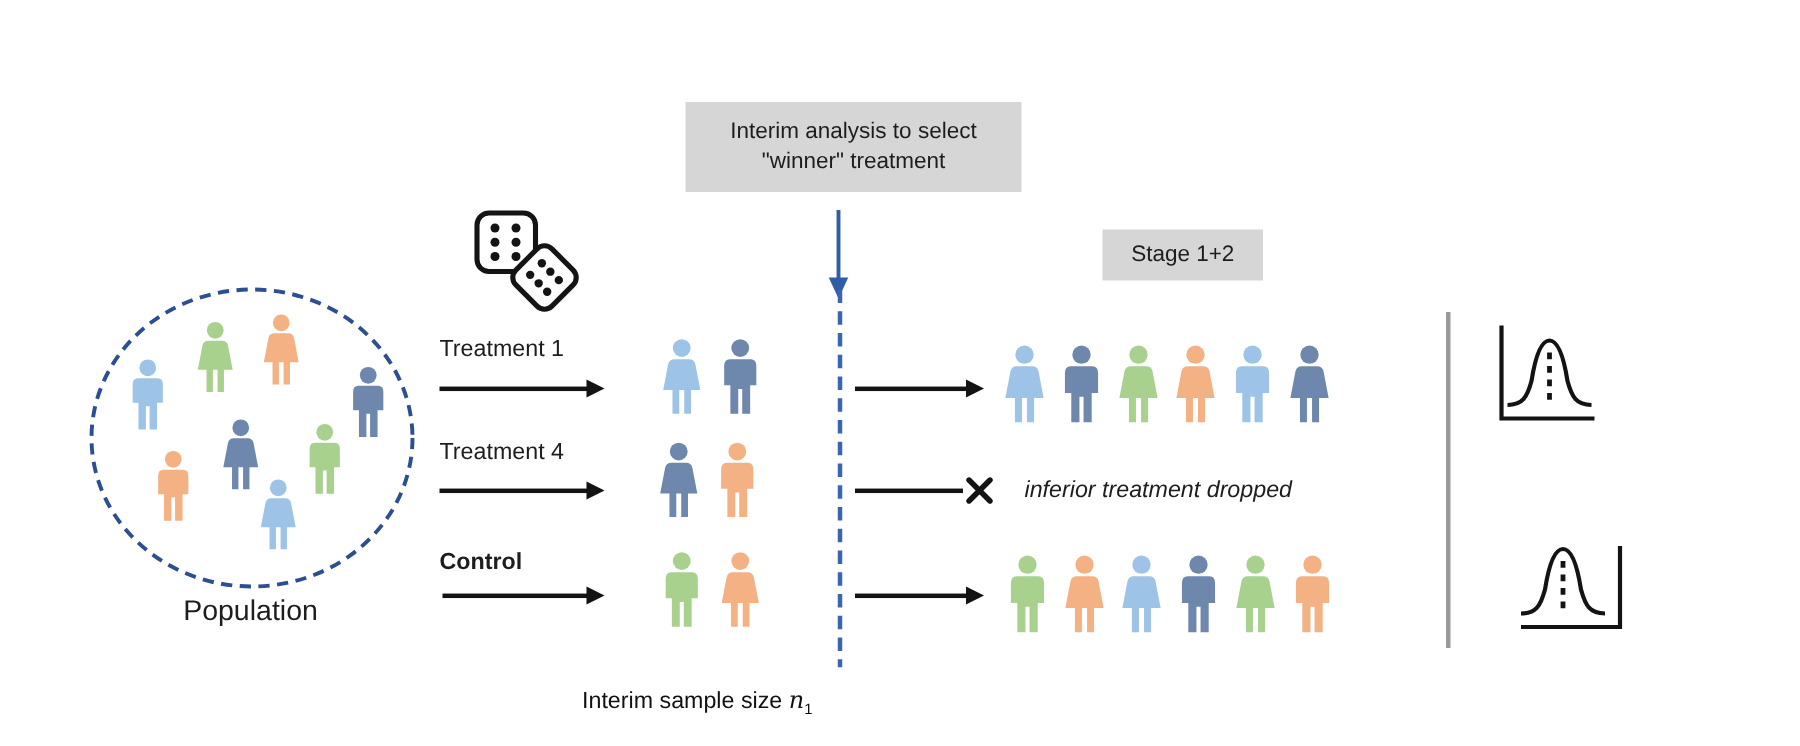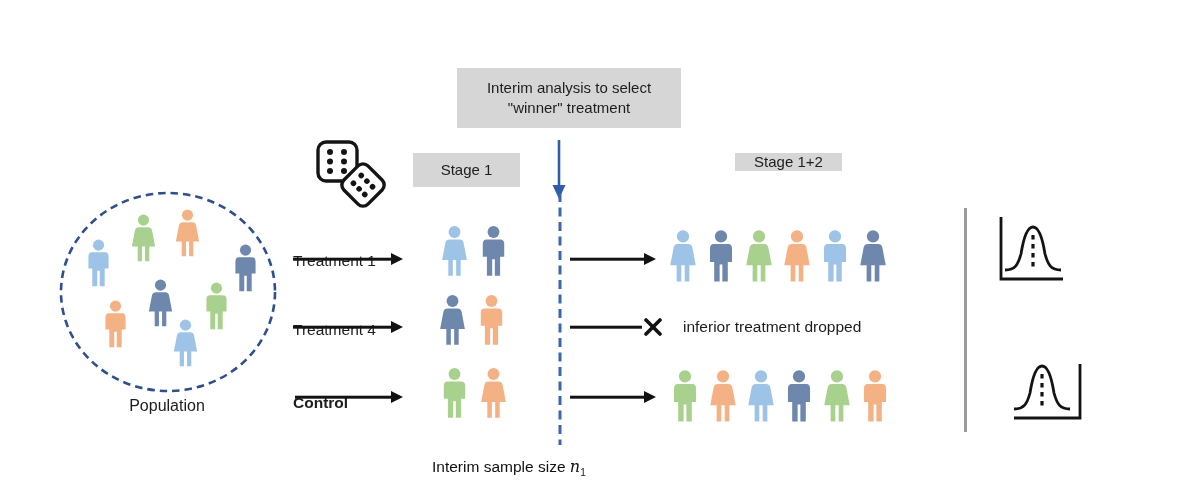--- a/index.html
+++ b/index.html
@@ -4,36 +4,36 @@
 <style>
   html,body{margin:0;padding:0;background:#ffffff;}
   .canvas{
     position:relative;width:1200px;height:497px;background:#ffffff;overflow:hidden;
     font-family:"Liberation Sans", sans-serif;color:#1d1d1d;
   }
   .gbox{
     position:absolute;background:#d6d6d6;display:flex;align-items:center;justify-content:center;
     text-align:center;font-size:15px;line-height:1.35;color:#1d1d1d;
   }
-  .rowlabel{position:absolute;font-size:15.5px;color:#1d1d1d;white-space:nowrap;margin-top:28px;}
+  .rowlabel{position:absolute;font-size:15.5px;color:#1d1d1d;white-space:nowrap;}
   .h-arrow{position:absolute;height:14px;}
   .h-arrow .shaft{position:absolute;left:0;right:9px;top:50%;height:2.6px;background:#131313;transform:translateY(-50%);}
   .h-arrow .head{position:absolute;right:0;top:50%;transform:translateY(-50%);width:0;height:0;
     border-left:12px solid #131313;border-top:6.5px solid transparent;border-bottom:6.5px solid transparent;}
   .crowd{position:absolute;display:flex;align-items:flex-end;}
   .crowd.small{gap:6px;}
   .crowd.big{gap:4px;}
   .crowd.small svg.person{width:33px;height:54px;}
   .crowd.big svg.person{width:34px;height:56px;}
   .pop-group{position:absolute;}
   .pop-group svg.person{position:absolute;width:31px;height:56px;}
-  .poplabel{position:absolute;font-size:16px;text-align:center;}
-  .dropped-text{position:absolute;font-size:15.5px;white-space:nowrap;}
+  .poplabel{position:absolute;font-size:19px;text-align:center;}
+  .dropped-text{position:absolute;font-size:15.5px;white-space:nowrap;font-style:italic;}
   .vsep{position:absolute;background:#9a9a9a;}
-  .footer-label{position:absolute;font-size:15.5px;color:#111;margin-left:44px;}
+  .footer-label{position:absolute;font-size:15.5px;color:#111;}
   .footer-label .mvar{font-family:"DejaVu Serif", serif;font-style:italic;font-size:16px;}
   .footer-label sub{font-size:10px;}
   .abs{position:absolute;}
   .defs-hidden{position:absolute;width:0;height:0;overflow:hidden;}
 </style>
 </head>
 <body>
 
 <div class="canvas">
 
@@ -75,22 +75,21 @@
         <circle cx="-8" cy="-5.5" r="2.8"></circle>
           <circle cx="0" cy="-5.5" r="2.8"></circle>
           <circle cx="8" cy="-5.5" r="2.8"></circle>
         <circle cx="-8" cy="5.5" r="2.8"></circle>
           <circle cx="0" cy="5.5" r="2.8"></circle>
           <circle cx="8" cy="5.5" r="2.8"></circle>
       </g>
     </g>
   </svg>
 
-  <div class="gbox" style="left:413px;top:153px;width:107px;height:34px;">Stage 1</div>
-  <div class="gbox" style="left:735px;top:153px;width:107px;height:18px;">Stage 1+2</div>
+  <div class="gbox" style="left:735px;top:153px;width:107px;height:34px;">Stage 1+2</div>
 
   <div class="pop-group" style="left:57px;top:190px;width:222px;height:208px;">
     <svg width="222" height="208" viewBox="0 0 222 208" style="position:absolute;left:0;top:0;">
       <ellipse cx="111" cy="102" rx="107" ry="99" fill="none" stroke="#2B4F91" stroke-width="2.6" stroke-dasharray="7.5 5"></ellipse>
     </svg>
   <svg class="person" viewBox="0 0 40 62" style="left: 26px; top: 45px;">
         <use href="#sym-man" fill="#9DC3E6"></use>
       </svg>
       <svg class="person" viewBox="0 0 40 62" style="left: 71px; top: 20px;">
         <use href="#sym-woman" fill="#A9D18E"></use>

